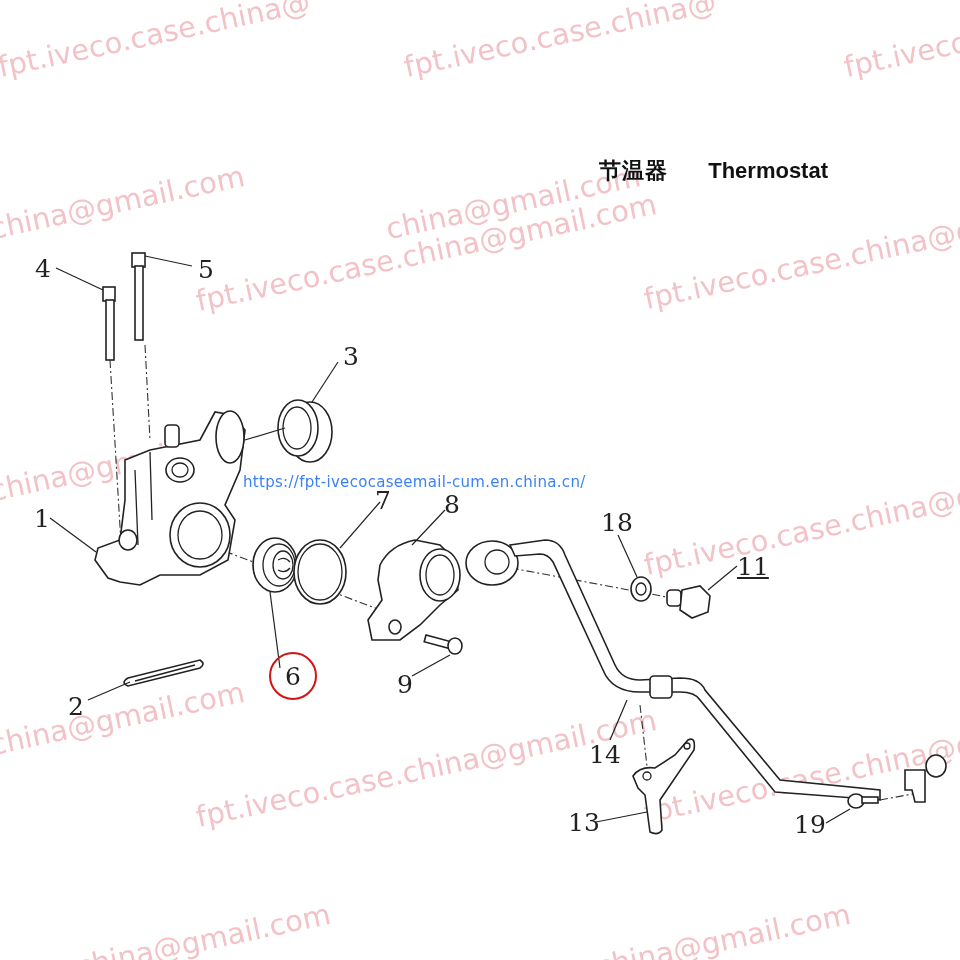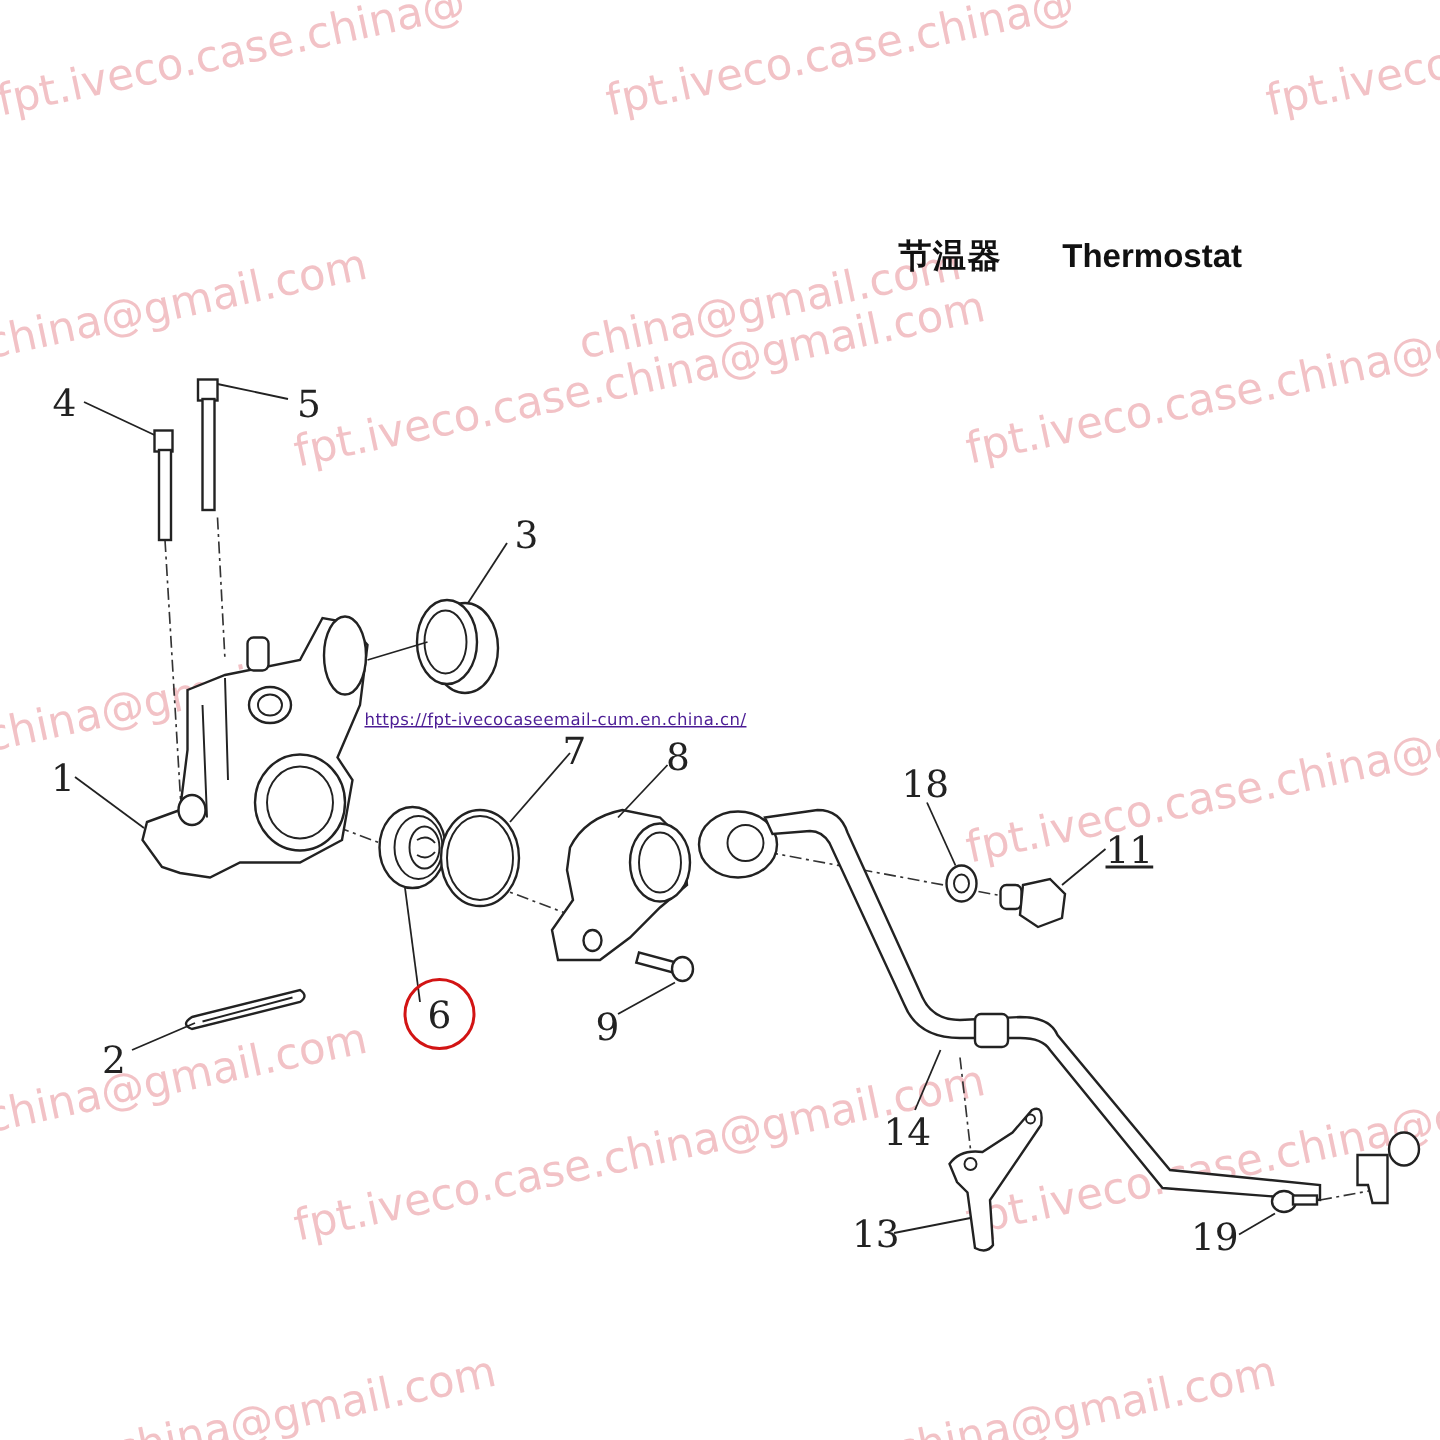--- a/index.html
+++ b/index.html
@@ -5,22 +5,22 @@
   html, body { margin:0; padding:0; background:#ffffff; }
   body { width:960px; height:960px; position:relative; overflow:hidden;
          font-family:"Liberation Sans", sans-serif; }
   #stage { position:absolute; left:0; top:0; width:960px; height:960px; }
   .title { position:absolute; top:156px; left:0; width:828px; text-align:right;
            font-family:"Liberation Sans", sans-serif; font-weight:bold; font-size:22px; color:#111; }
   .title .zh { margin-right:34px; letter-spacing:1px; }
   .wm { position:absolute; white-space:nowrap; color:#f0b8bd; font-size:29px;
         font-family:"DejaVu Sans", sans-serif; transform-origin:left bottom;
         transform:rotate(-12deg); pointer-events:none; opacity:.85; }
-  .url { position:absolute; left:243px; top:473px; font-size:11px; color:#4c1d95;
-         font-family:"DejaVu Sans", sans-serif; letter-spacing:.3px;text-decoration:underline; }
+  .url { position:absolute; left:243px; top:473px; font-size:15px; color:#3b82f6;
+         font-family:"DejaVu Sans", sans-serif; letter-spacing:.3px; }
   .callout { position:absolute; font-family:"DejaVu Serif", serif; font-size:25px;
              color:#222; line-height:1; }
   .callout.hl::after { content:""; position:absolute; left:-16px; top:-12px; width:44px; height:44px;
              border:2.5px solid #d21414; border-radius:50%; }
   svg { position:absolute; left:0; top:0; }
   .p { fill:#fff; stroke:#222; stroke-width:1.6; }
   .t { fill:none; stroke:#222; stroke-width:1.3; }
   .ld { fill:none; stroke:#222; stroke-width:1.2; }
   .dash { fill:none; stroke:#333; stroke-width:1.1; stroke-dasharray:8 3 2 3; }
 </style>

